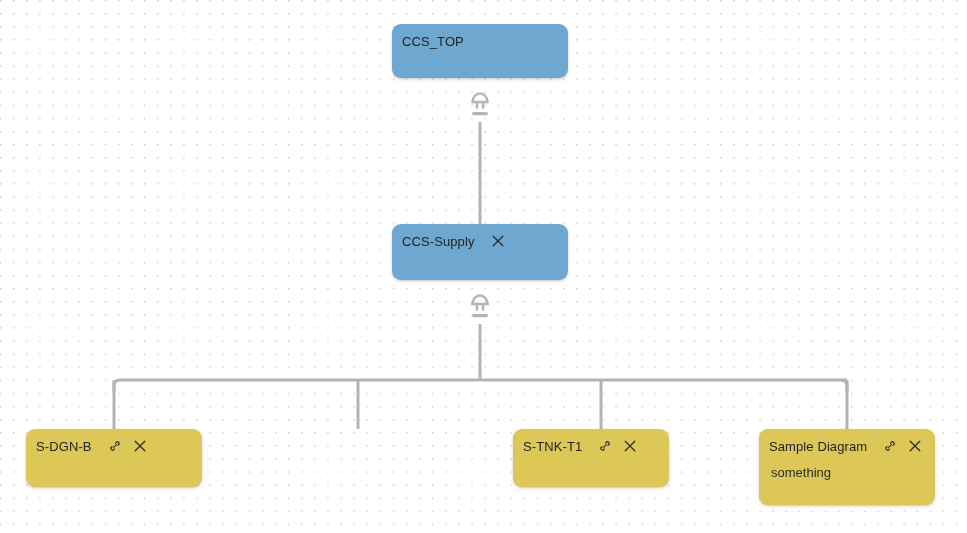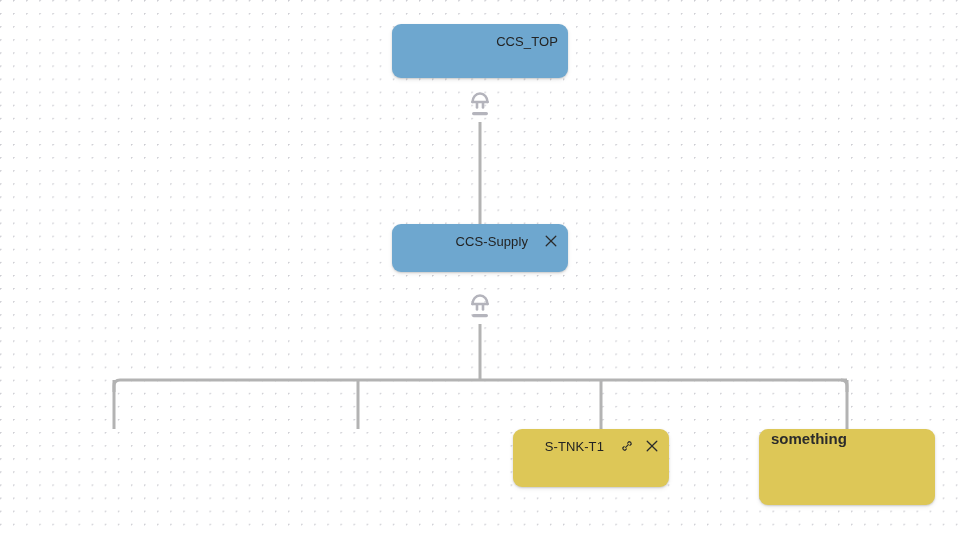--- a/index.html
+++ b/index.html
@@ -43,21 +43,21 @@
     border-radius: 9px;
     box-shadow: 0 1px 2px rgba(0,0,0,0.16), 0 2px 5px rgba(0,0,0,0.07);
   }
   .node.blue   { background: #6ea7cf; }
   .node.yellow { background: #ddc757; }
 
   .node-header {
     position: relative;
     display: flex;
     align-items: center;
-    justify-content: flex-end;
+    justify-content: flex-start;
     height: 34px;
     padding: 0 10px;
     box-sizing: border-box;
   }
   .node-title {
     font-size: 13px;
     line-height: 15px;
     color: #232323;
     white-space: nowrap;
     letter-spacing: 0.1px;
@@ -72,26 +72,25 @@
     display: inline-flex;
     align-items: center;
     justify-content: center;
     width: 14px;
     height: 14px;
     cursor: pointer;
   }
   .act-icon svg { display: block; overflow: visible; }
 
   .node-body {
-    font-size: 15px;
+    font-size: 13px;
     line-height: 13px;
     color: #2b2b2b;
     padding: 3px 12px 10px 12px;
     white-space: pre-wrap;
-    font-weight: bold;
   }
 
   
   .plug {
     position: absolute;
     width: 26px;
     height: 30px;
   }
   .plug svg { display: block; }
 </style>
@@ -145,41 +144,39 @@
       <rect x="5" y="26" width="16" height="3.2" rx="1.6" fill="#b4b4bc"></rect>
     </svg>
   </div>
 
   <div class="node blue" style="left:392px; top:24px; width:176px; height:54px;">
     <div class="node-header">
       <span class="node-title">CCS_TOP</span>
     </div>
   </div>
 
-  <div class="node blue" style="left:392px; top:224px; width:176px; height:48px;">
+  <div class="node blue" style="left:392px; top:224px; width:176px; height:56px;">
     <div class="node-header">
       <span class="node-title">CCS-Supply</span>
       <span class="node-actions">
         <span class="act-icon">
           <svg width="14" height="14" viewBox="0 0 14 14">
             <g stroke="#2b2b2b" stroke-width="1.25" stroke-linecap="round">
               <line x1="2.2" y1="2.2" x2="11.8" y2="11.8"></line>
               <line x1="11.8" y1="2.2" x2="2.2" y2="11.8"></line>
             </g>
           </svg>
         </span>
       </span>
     </div>
   </div>
 
-
-
-  <div class="node yellow" style="left:513px; top:429px; width:156px; height:58px;">
-    <div class="node-header">
-      <span class="node-title">S-TNK-T1</span>
+  <div class="node yellow" style="left:26px; top:429px; width:176px; height:58px;">
+    <div class="node-header">
+      <span class="node-title">S-DGN-B</span>
       <span class="node-actions">
         <span class="act-icon">
           <svg width="14" height="14" viewBox="0 0 14 14">
             <g fill="none" stroke="#2b2b2b" stroke-width="1.2" stroke-linecap="round">
               <path d="M 5.7 8.3 L 8.3 5.7"></path>
               <path d="M 7.6 4.1 L 9.0 2.7 A 2.5 2.5 0 0 1 11.3 5.0 L 9.9 6.4"></path>
               <path d="M 6.4 9.9 L 5.0 11.3 A 2.5 2.5 0 0 1 2.7 9.0 L 4.1 7.6"></path>
             </g>
           </svg>
         </span>
@@ -188,17 +185,65 @@
             <g stroke="#2b2b2b" stroke-width="1.25" stroke-linecap="round">
               <line x1="2.2" y1="2.2" x2="11.8" y2="11.8"></line>
               <line x1="11.8" y1="2.2" x2="2.2" y2="11.8"></line>
             </g>
           </svg>
         </span>
       </span>
     </div>
   </div>
 
+
+  <div class="node yellow" style="left:513px; top:429px; width:156px; height:58px;">
+    <div class="node-header">
+      <span class="node-title">S-TNK-T1</span>
+      <span class="node-actions">
+        <span class="act-icon">
+          <svg width="14" height="14" viewBox="0 0 14 14">
+            <g fill="none" stroke="#2b2b2b" stroke-width="1.2" stroke-linecap="round">
+              <path d="M 5.7 8.3 L 8.3 5.7"></path>
+              <path d="M 7.6 4.1 L 9.0 2.7 A 2.5 2.5 0 0 1 11.3 5.0 L 9.9 6.4"></path>
+              <path d="M 6.4 9.9 L 5.0 11.3 A 2.5 2.5 0 0 1 2.7 9.0 L 4.1 7.6"></path>
+            </g>
+          </svg>
+        </span>
+        <span class="act-icon">
+          <svg width="14" height="14" viewBox="0 0 14 14">
+            <g stroke="#2b2b2b" stroke-width="1.25" stroke-linecap="round">
+              <line x1="2.2" y1="2.2" x2="11.8" y2="11.8"></line>
+              <line x1="11.8" y1="2.2" x2="2.2" y2="11.8"></line>
+            </g>
+          </svg>
+        </span>
+      </span>
+    </div>
+  </div>
+
   <div class="node yellow" style="left:759px; top:429px; width:176px; height:76px;">
+    <div class="node-header">
+      <span class="node-title">Sample Diagram</span>
+      <span class="node-actions">
+        <span class="act-icon">
+          <svg width="14" height="14" viewBox="0 0 14 14">
+            <g fill="none" stroke="#2b2b2b" stroke-width="1.2" stroke-linecap="round">
+              <path d="M 5.7 8.3 L 8.3 5.7"></path>
+              <path d="M 7.6 4.1 L 9.0 2.7 A 2.5 2.5 0 0 1 11.3 5.0 L 9.9 6.4"></path>
+              <path d="M 6.4 9.9 L 5.0 11.3 A 2.5 2.5 0 0 1 2.7 9.0 L 4.1 7.6"></path>
+            </g>
+          </svg>
+        </span>
+        <span class="act-icon">
+          <svg width="14" height="14" viewBox="0 0 14 14">
+            <g stroke="#2b2b2b" stroke-width="1.25" stroke-linecap="round">
+              <line x1="2.2" y1="2.2" x2="11.8" y2="11.8"></line>
+              <line x1="11.8" y1="2.2" x2="2.2" y2="11.8"></line>
+            </g>
+          </svg>
+        </span>
+      </span>
+    </div>
     <div class="node-body">something</div>
   </div>
 
 </div>
 
 </body></html>

